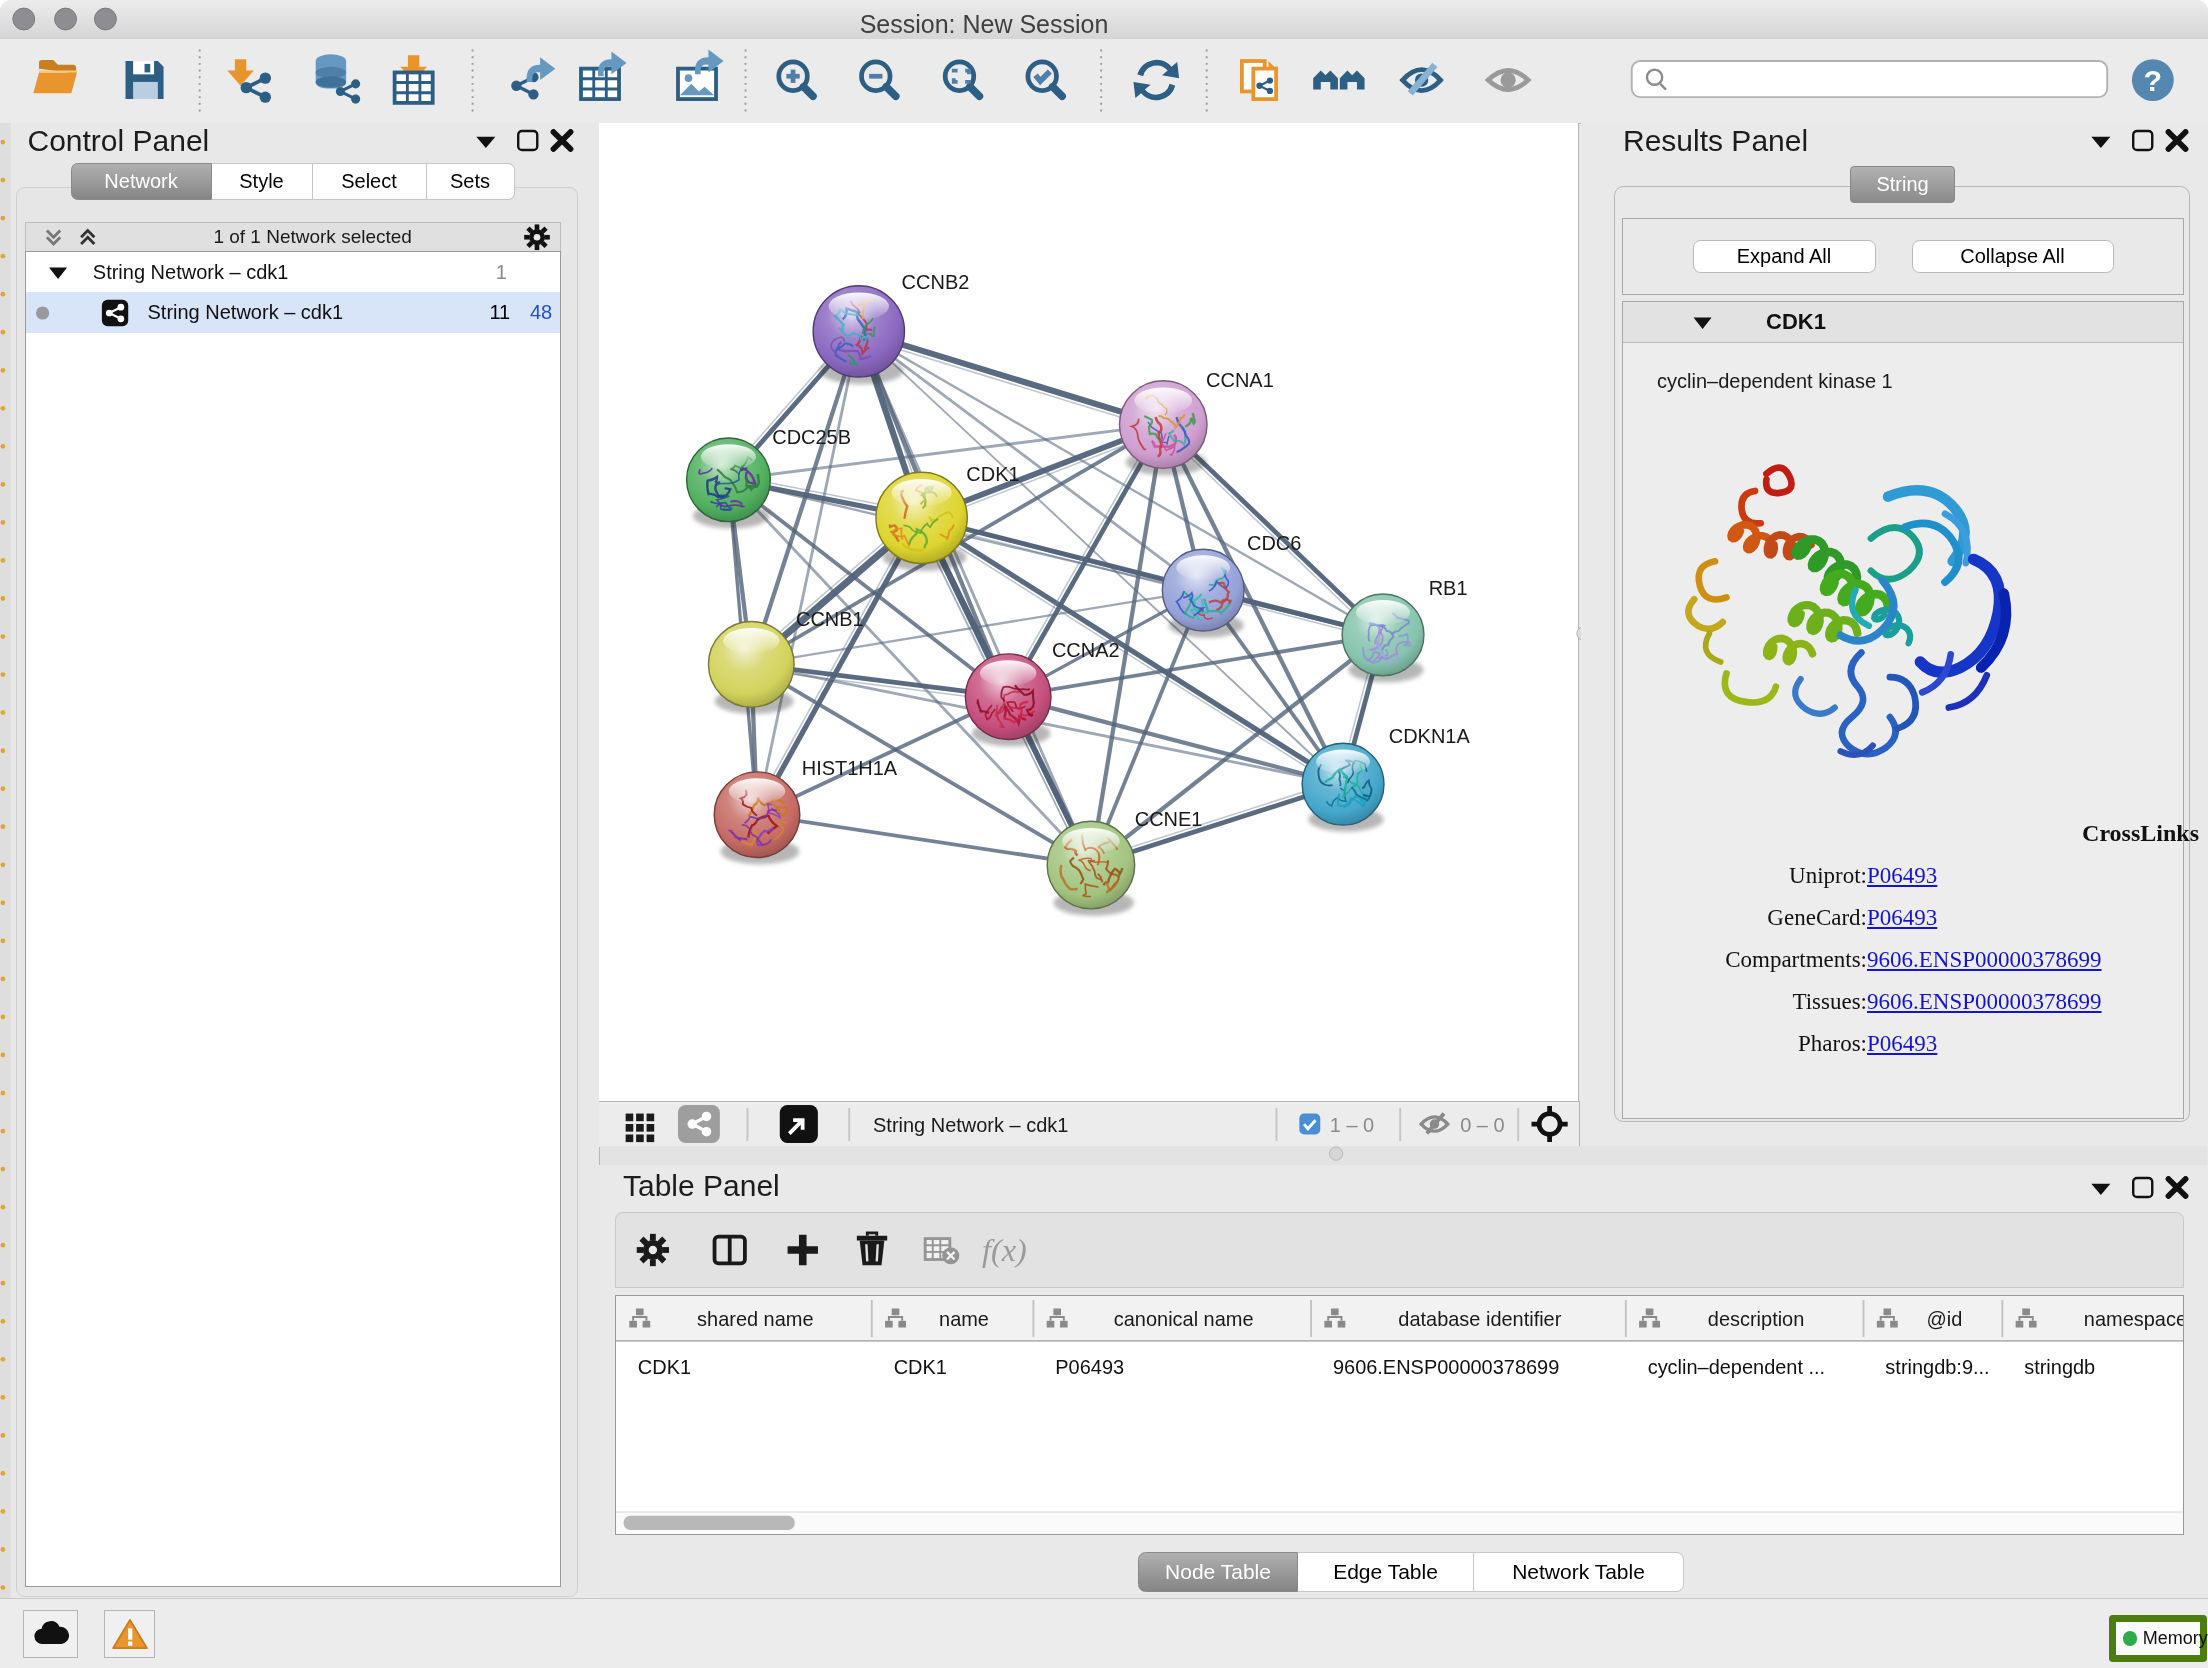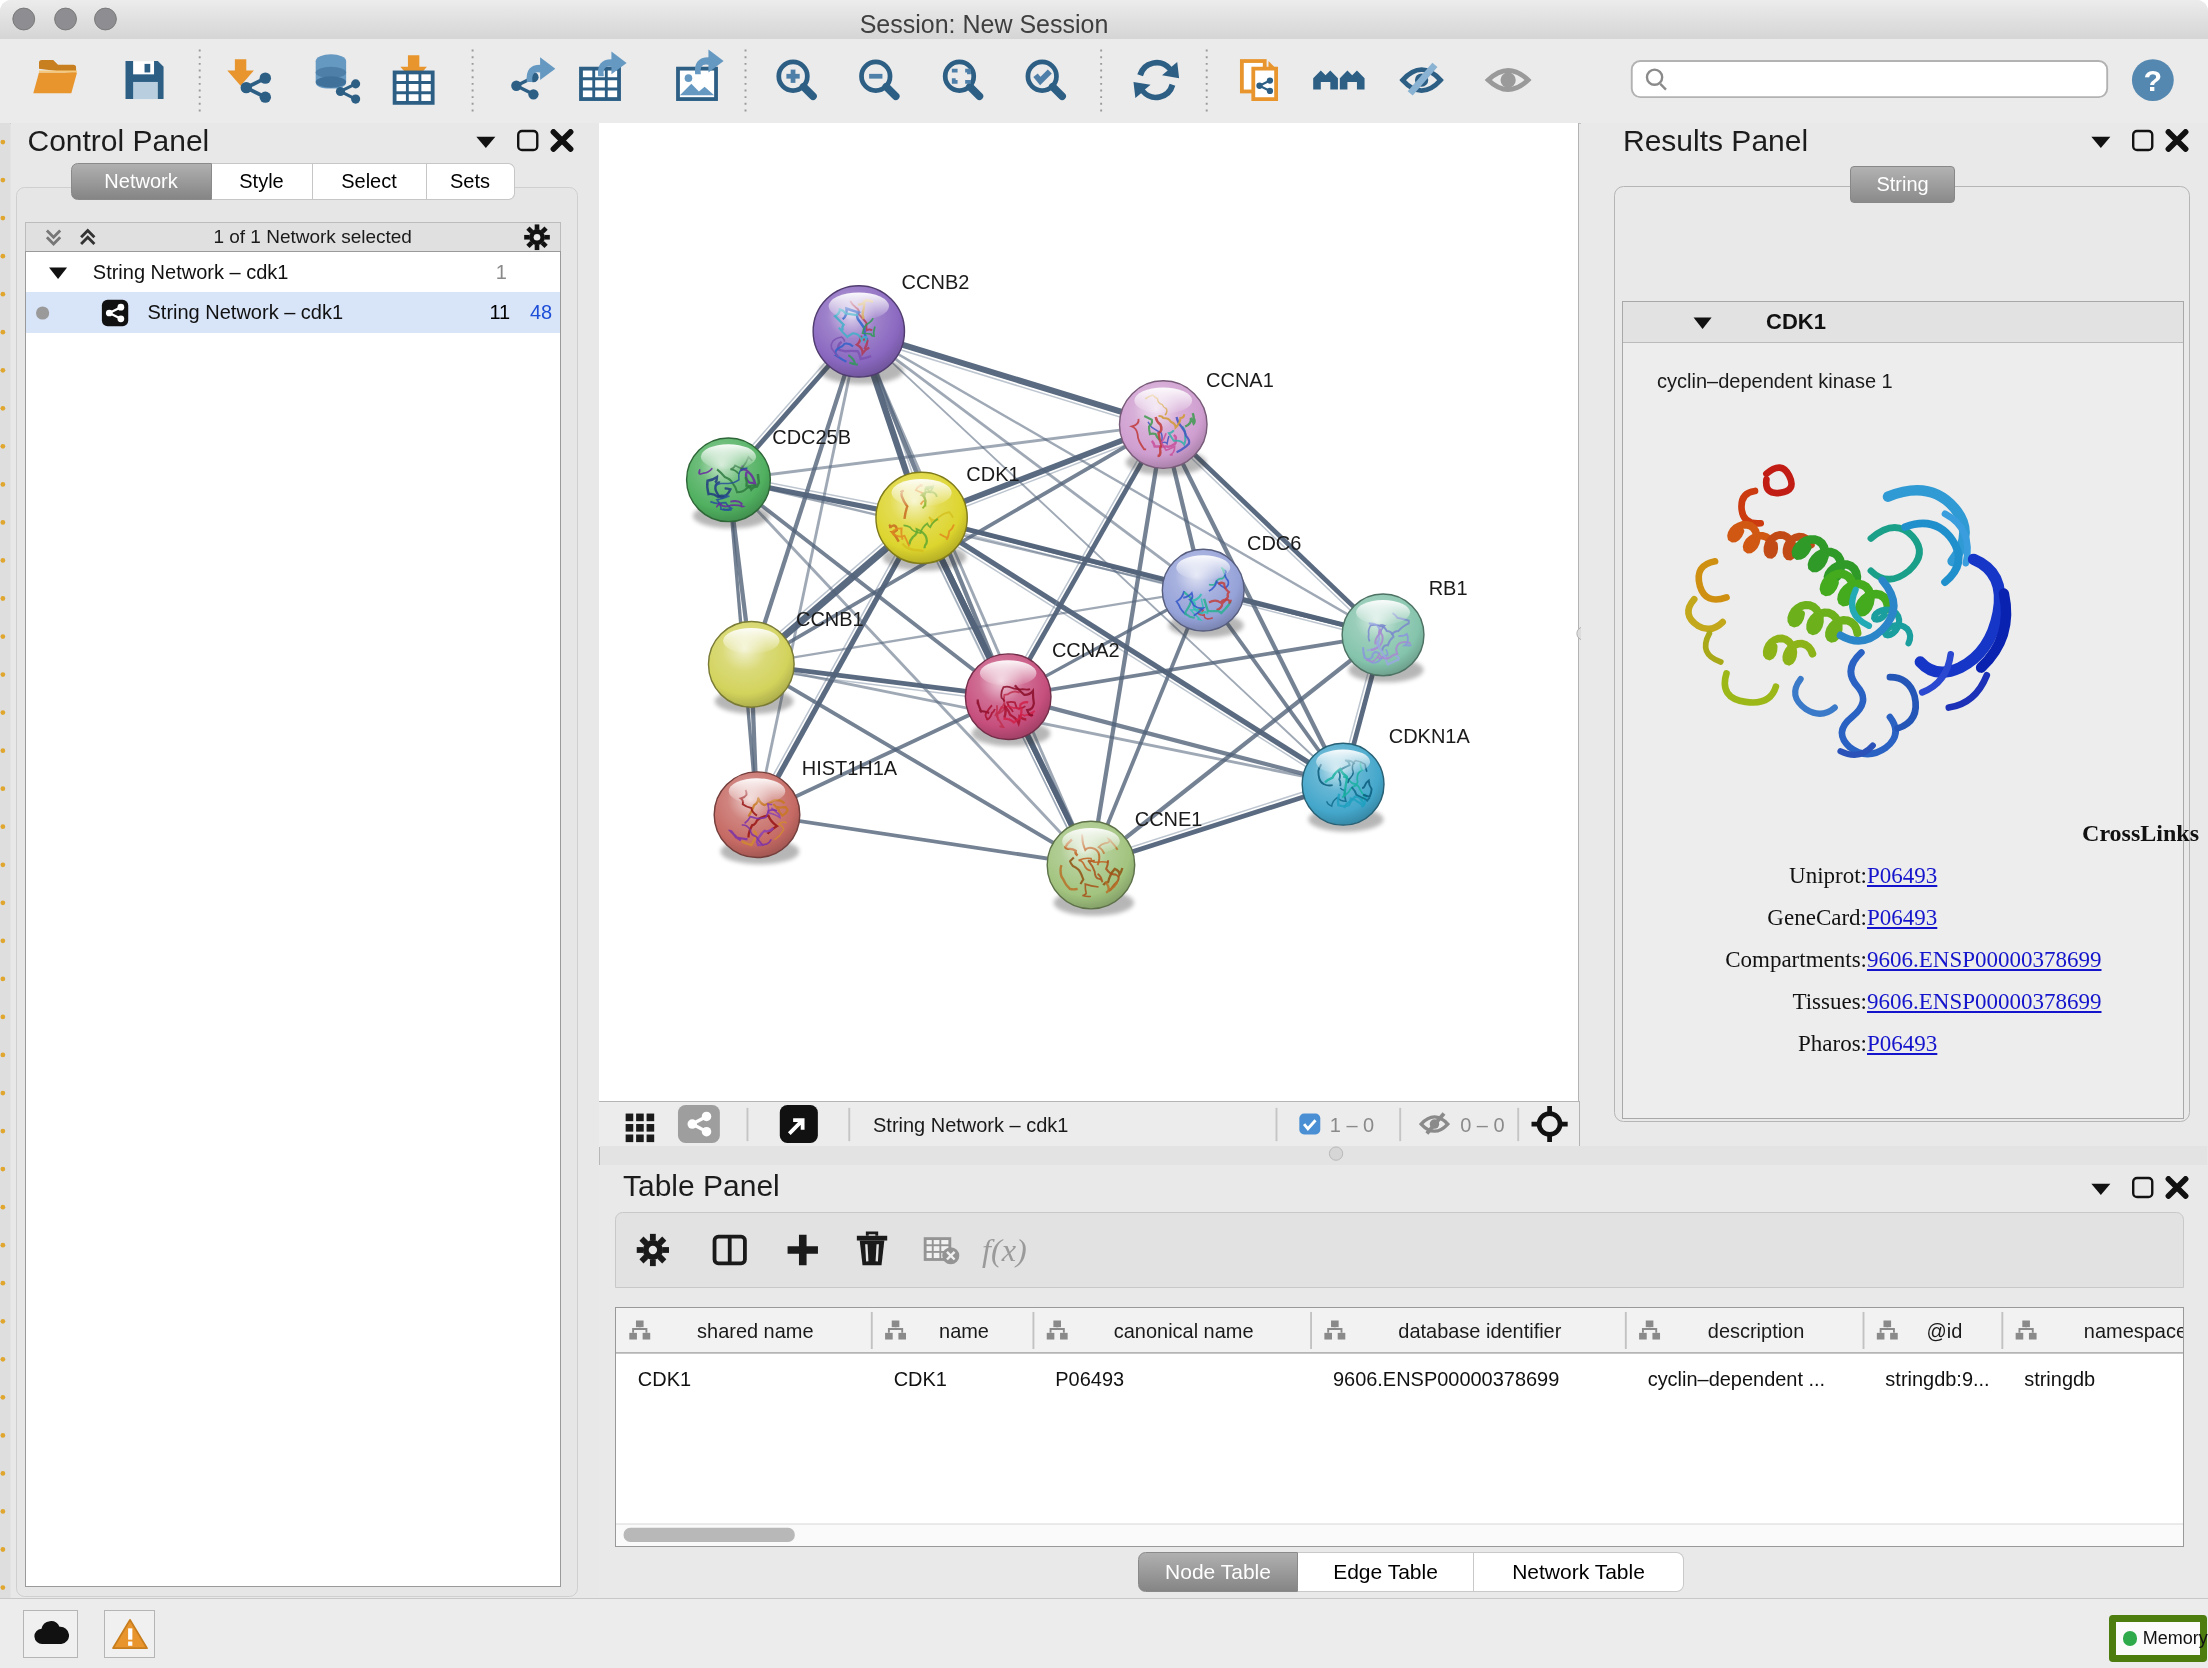--- a/index.html
+++ b/index.html
@@ -664,20 +664,24 @@
     </svg>
     <div class="abs" style="left:1581px;top:123px;width:628px;height:1023px;background:#e9e9e9;">
       <div class="abs panelhead" style="left:42px;top:1px;">Results Panel</div>
       <svg class="abs" style="left:497px;top:5.7px" width="119" height="23" viewBox="0 0 125 24">
 <path d="M14,8 l20,0 -10,12 z" fill="#111"></path>
         <rect x="58" y="2" width="20" height="20" rx="4" fill="none" stroke="#111" stroke-width="2.5"></rect>
 <path d="M95,3 l18,18 M113,3 l-18,18" stroke="#111" stroke-width="6" stroke-linecap="round"></path>
       </svg>
       <div class="abs" style="left:33px;top:63px;width:574px;height:934px;border:1px solid #b5b5b5;border-radius:9.5px;"></div>
       <div class="abs" style="left:269px;top:43px;width:103px;height:35px;background:linear-gradient(#b2b2b2,#8a8a8a);border:1px solid #888;border-radius:4px;color:#fff;font-size:20px;display:flex;align-items:center;justify-content:center;">String</div>
+      <div class="abs" style="left:41px;top:95px;width:560px;height:75px;border:1px solid #a8a8a8;display:flex;align-items:center;justify-content:center;gap:36px;">
+<div style="width:181px;height:31px;background:#fff;border:1px solid #b9b9b9;border-radius:7.6px;font-size:20px;display:flex;align-items:center;justify-content:center;">Expand All</div>
+<div style="width:200px;height:31px;background:#fff;border:1px solid #b9b9b9;border-radius:7.6px;font-size:20px;display:flex;align-items:center;justify-content:center;">Collapse All</div>
+</div>
       <div class="abs" style="left:41px;top:178px;width:560px;height:816px;border:1px solid #a8a8a8;background:#ededed;">
 <div style="height:40px;background:#e2e2e2;border-bottom:1px solid #bbb;display:flex;align-items:center;">
 <svg width="143" height="28.5" viewBox="0 0 150 30">
             <path d="M74,10 l19,0 -9.5,12 z" fill="#111"></path>
           </svg>
 <div style="font-size:22px;font-weight:bold;color:#111;">CDK1</div>
         </div>
 <div style="margin:27px 0 0 34px;font-size:20px;color:#1a1a1a;">cyclin–dependent kinase 1</div>
 </div>
     </div>
@@ -777,21 +781,21 @@
             <line x1="-17" y1="-5" x2="9" y2="-5" stroke="#555" stroke-width="2"></line>
             <line x1="-17" y1="2" x2="9" y2="2" stroke="#555" stroke-width="2"></line>
             <line x1="-9" y1="-12" x2="-9" y2="10" stroke="#555" stroke-width="2"></line>
             <line x1="-1" y1="-12" x2="-1" y2="10" stroke="#555" stroke-width="2"></line>
             <circle cx="10" cy="6" r="9" fill="#555"></circle>
             <path d="M6,2 l8,8 m0,-8 l-8,8" stroke="#fff" stroke-width="2.5"></path>
           </g>
 <text x="385" y="51" font-family="Liberation Serif" font-style="italic" font-size="34" fill="#9a9a9a">f(x)</text>
 </svg>
       </div>
-      <div class="abs" style="left:16px;top:130px;width:1567px;height:238px;background:#fff;border:1px solid #999;margin-top:12px;">
+      <div class="abs" style="left:16px;top:130px;width:1567px;height:238px;background:#fff;border:1px solid #999;">
 <svg width="1567" height="238" viewBox="0 0 1648 250">
 <rect width="1648" height="47" fill="#f2f2f2"></rect>
           <line x1="0" y1="47" x2="1648" y2="47" stroke="#b5b5b5" stroke-width="2"></line>
 <g>
             <g transform="translate(25,23)" fill="#8a8a8a">
               <rect x="-4" y="-10" width="8" height="7"></rect>
               <rect x="-11" y="3" width="8" height="7"></rect>
               <rect x="3" y="3" width="8" height="7"></rect>
               <path d="M-7,3 v-4 h14 v4 M0,-3 v-3" stroke="#8a8a8a" stroke-width="2" fill="none"></path>
             </g>

